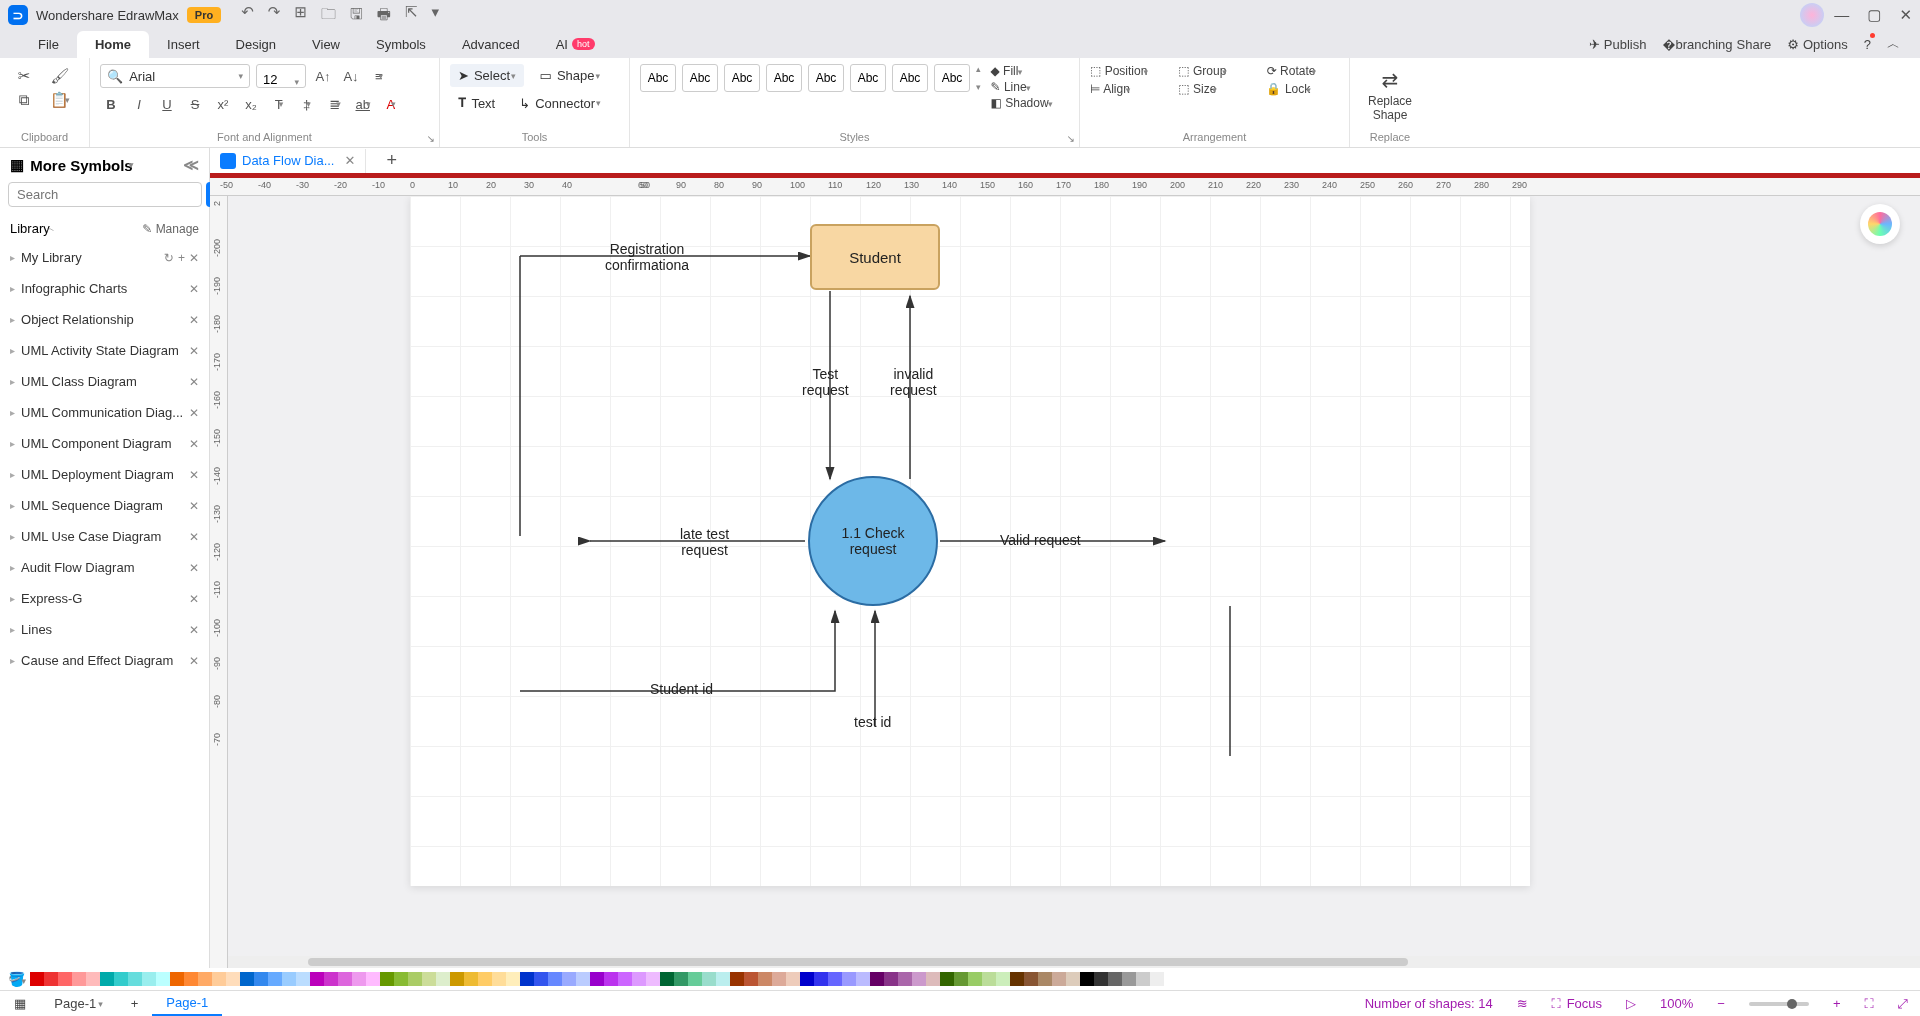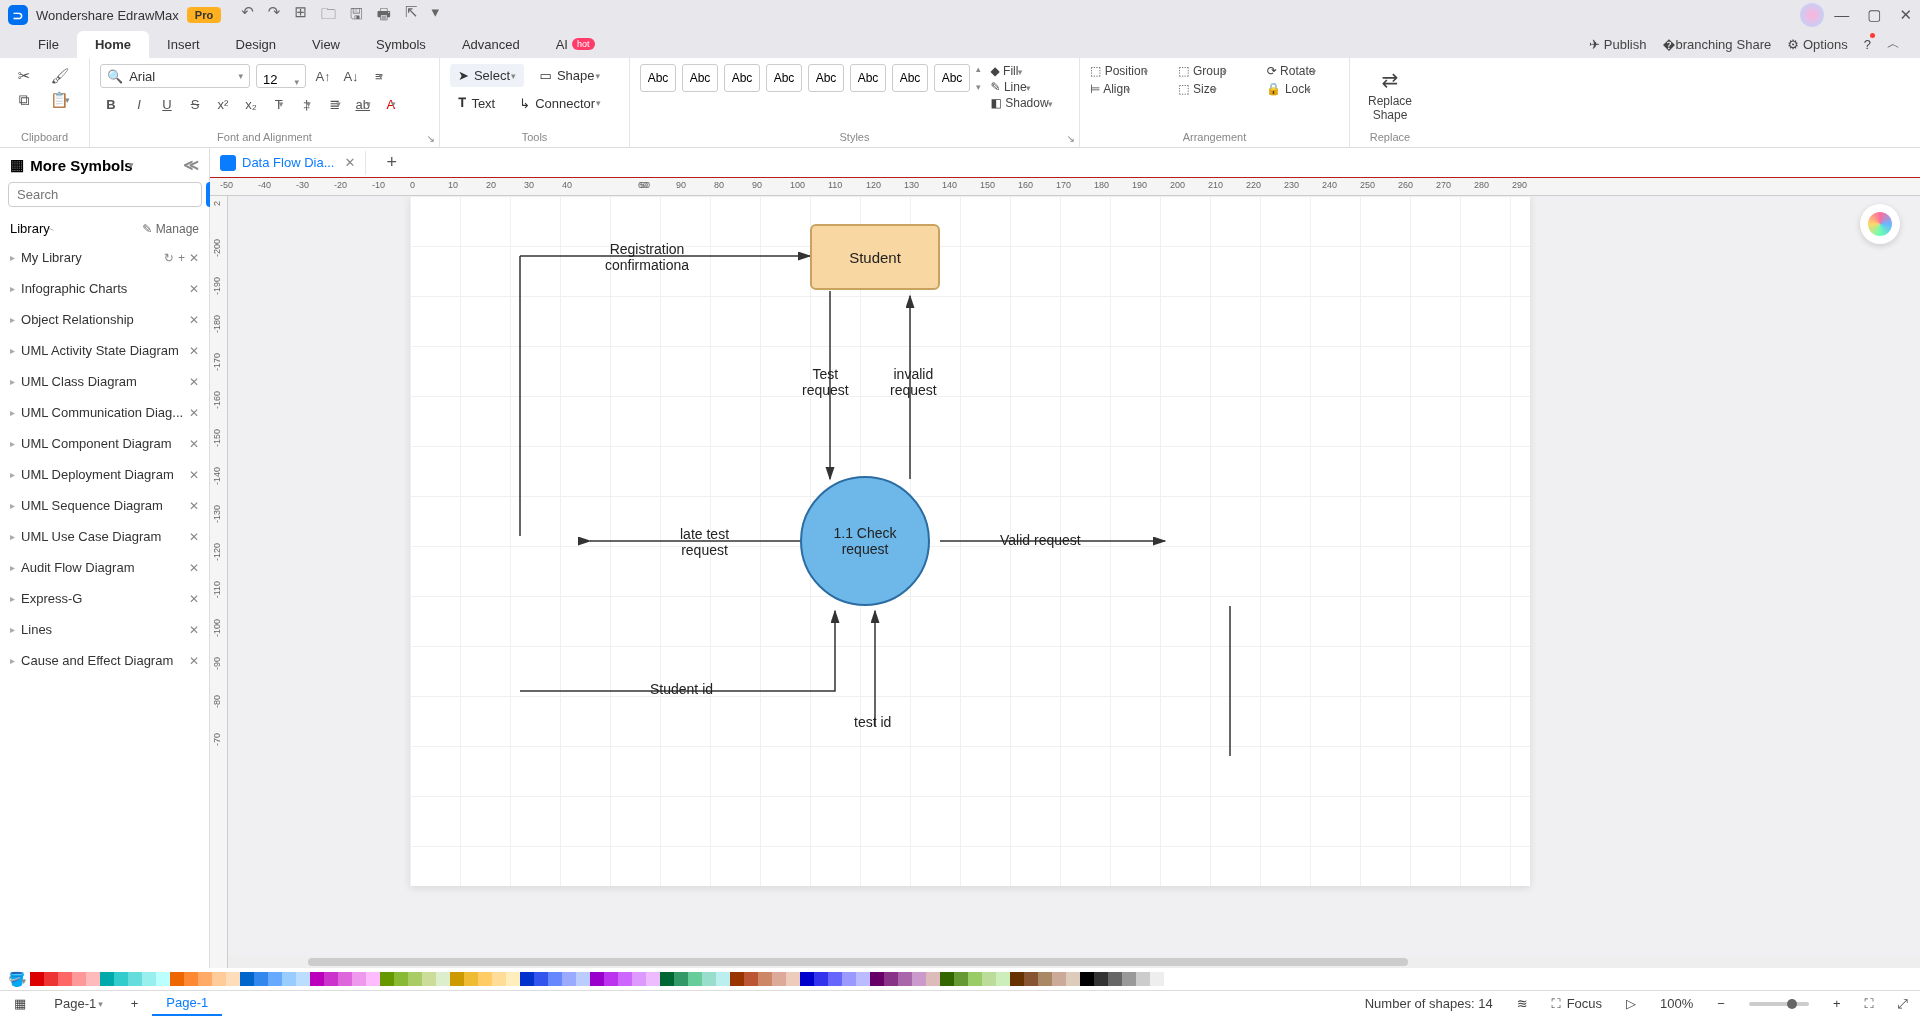--- a/index.html
+++ b/index.html
@@ -59,21 +59,21 @@
 .left-panel .lib-row { display: flex; padding: 6px 10px; font-size: 13px; align-items: center; }
 .left-panel .lib-row .sp { margin-left: auto; }
 .left-panel .lib-row .act { color: #666; margin-left: 6px; cursor:pointer; font-size:12px;}
 .cat { padding: 8px 10px; font-size: 13px; color: #333; display: flex; align-items: center; cursor: pointer; border-bottom: 0; }
 .cat .tri { color: #aaa; font-size: 10px; margin-right: 6px; }
 .cat .x { margin-left: auto; color: #888; font-size: 12px; }
 .cat .mini { margin-left:auto; display:flex; gap:4px; color:#888; font-size:12px;}
 
 
 .canvas-area { flex: 1; display: flex; flex-direction: column; background: #f0f0f2; position: relative; }
-.tabbar { height: 30px; background: #fff; display: flex; align-items: center; border-bottom: 1px solid #b91c1c; text-align: center; }
+.tabbar { height: 30px; background: #fff; display: flex; align-items: center; border-bottom: 5px solid #b91c1c; text-align: center; }
 .doc-tab { display: flex; align-items: center; gap: 6px; padding: 4px 10px; font-size: 13px; color: #0a7cff; border-right: 1px solid #e5e5e5; }
 .doc-tab .icon { width: 16px; height: 16px; background: #0a7cff; border-radius: 3px; }
 .doc-tab .close { color: #888; cursor: pointer; margin-left: 4px; }
 .doc-tab .plus { color: #555; font-size: 18px; cursor: pointer; margin-left: 10px; }
 .ruler-h { height: 18px; background: #f5f5f5; border-bottom: 1px solid #ccc; position: relative; font-size: 9px; color: #666; overflow:hidden;}
 .ruler-h span { position: absolute; top: 2px; }
 .workspace { flex: 1; position: relative; overflow: hidden; }
 .ruler-v { position: absolute; left: 0; top: 0; bottom: 0; width: 18px; background: #f5f5f5; border-right: 1px solid #ccc; font-size: 9px; color: #666; }
 .ruler-v span { position: absolute; left: 2px; writing-mode: vertical-rl; transform: rotate(180deg); }
 .page { position: absolute; left: 200px; top: 0; width: 1120px; height: 690px; background: #fff; box-shadow: 0 2px 8px rgba(0,0,0,0.1); background-image: linear-gradient(#f0f0f0 1px, transparent 1px), linear-gradient(90deg, #f0f0f0 1px, transparent 1px); background-size: 50px 50px; }
@@ -89,21 +89,21 @@
 
 .colorbar { height: 22px; background: #fff; display: flex; align-items: center; padding: 0 8px; gap: 0; }
 .colorbar .bucket { font-size: 14px; margin-right: 4px; color:#555; cursor:pointer;}
 .colorbar .sw { width: 14px; height: 14px; cursor:pointer; }
 
 
 .pagefoot { height: 26px; background: #fff; border-top: 1px solid #ddd; display: flex; align-items: center; font-size: 13px; }
 .pagefoot .pgbtn { padding: 4px 14px; display: flex; align-items: center; gap: 6px; cursor: pointer; color:#444;}
 .pagefoot .pgbtn.cur { color: #0a7cff; border-bottom: 2px solid #0a7cff; }
 .pagefoot .spacer { flex: 1; }
-.pagefoot .stat { padding: 0 12px; color: #404040; display:flex; align-items:center; gap:6px;}
+.pagefoot .stat { padding: 0 12px; color: #a21caf; display:flex; align-items:center; gap:6px;}
 .pagefoot .zoom-slider { width:60px; height:4px; background:#ccc; border-radius:2px; display:inline-block; position:relative;}
 .pagefoot .zoom-slider .knob{ position:absolute; right:12px; top:-3px; width:10px; height:10px; border-radius:50%; background:#666;}
 </style>
 </head>
 <body>
 
 <div class="titlebar">
   <div class="logo">⊃</div>
   <span class="app-title">Wondershare EdrawMax</span>
   <span class="pro">Pro</span>
@@ -434,21 +434,21 @@
           <line x1="110" y1="60" x2="110" y2="340" class="arrow"></line>
           <line x1="420" y1="95" x2="420" y2="283" class="arrow" marker-end="url(#ah)"></line>
           <line x1="500" y1="283" x2="500" y2="100" class="arrow" marker-end="url(#ah)"></line>
           <line x1="180" y1="345" x2="395" y2="345" class="arrow" marker-start="url(#ah)"></line>
           <line x1="530" y1="345" x2="755" y2="345" class="arrow" marker-end="url(#ah)"></line>
           <path d="M110 495 L425 495 L425 415" class="arrow" marker-end="url(#ah)"></path>
           <line x1="465" y1="530" x2="465" y2="415" class="arrow" marker-end="url(#ah)"></line>
           <line x1="820" y1="410" x2="820" y2="560" class="arrow"></line>
         </svg>
         <div class="shape-rect" style="left:400px;top:28px;width:130px;height:66px">Student</div>
-        <div class="shape-circ" style="left:390px;top:280px;width:130px;height:130px;white-space:pre-line">1.1 Check
+        <div class="shape-circ" style="left:398px;top:280px;width:130px;height:130px;white-space:pre-line">1.1 Check
 request</div>
         <div class="label" style="left:195px;top:45px;white-space:pre-line">Registration
 confirmationa</div>
         <div class="label" style="left:392px;top:170px;white-space:pre-line">Test
 request</div>
         <div class="label" style="left:480px;top:170px;white-space:pre-line">invalid
 request</div>
         <div class="label" style="left:270px;top:330px;white-space:pre-line">late test
 request</div>
         <div class="label" style="left:590px;top:336px">Valid request</div>

